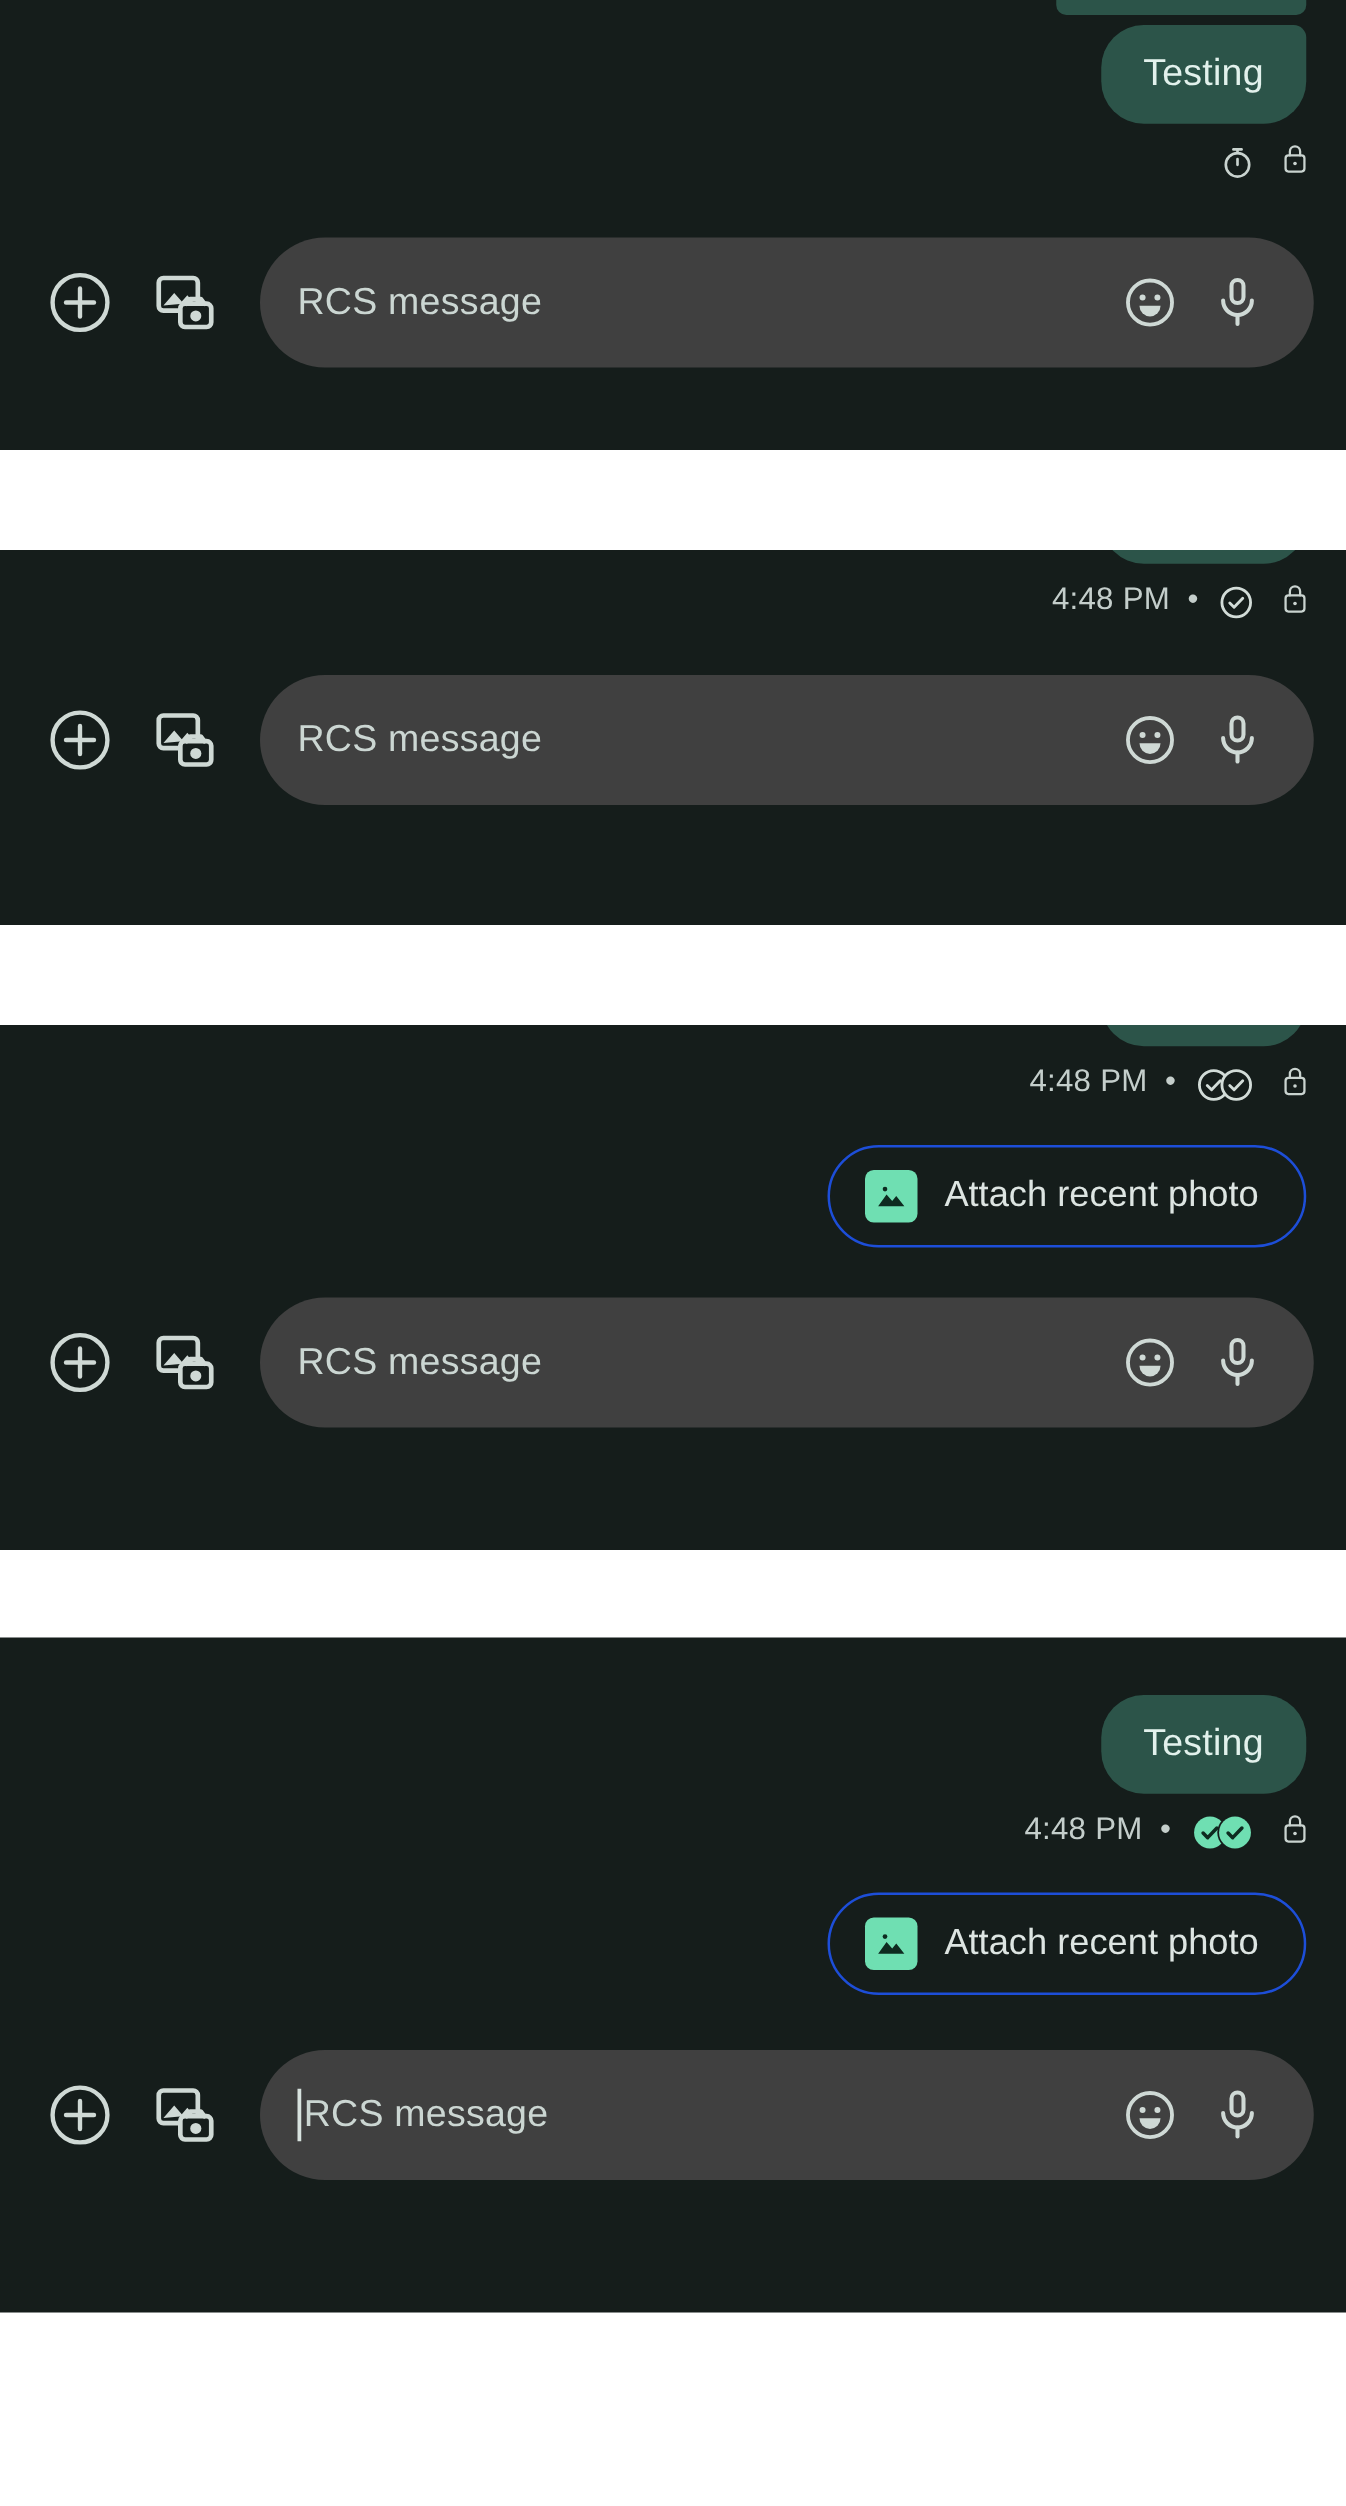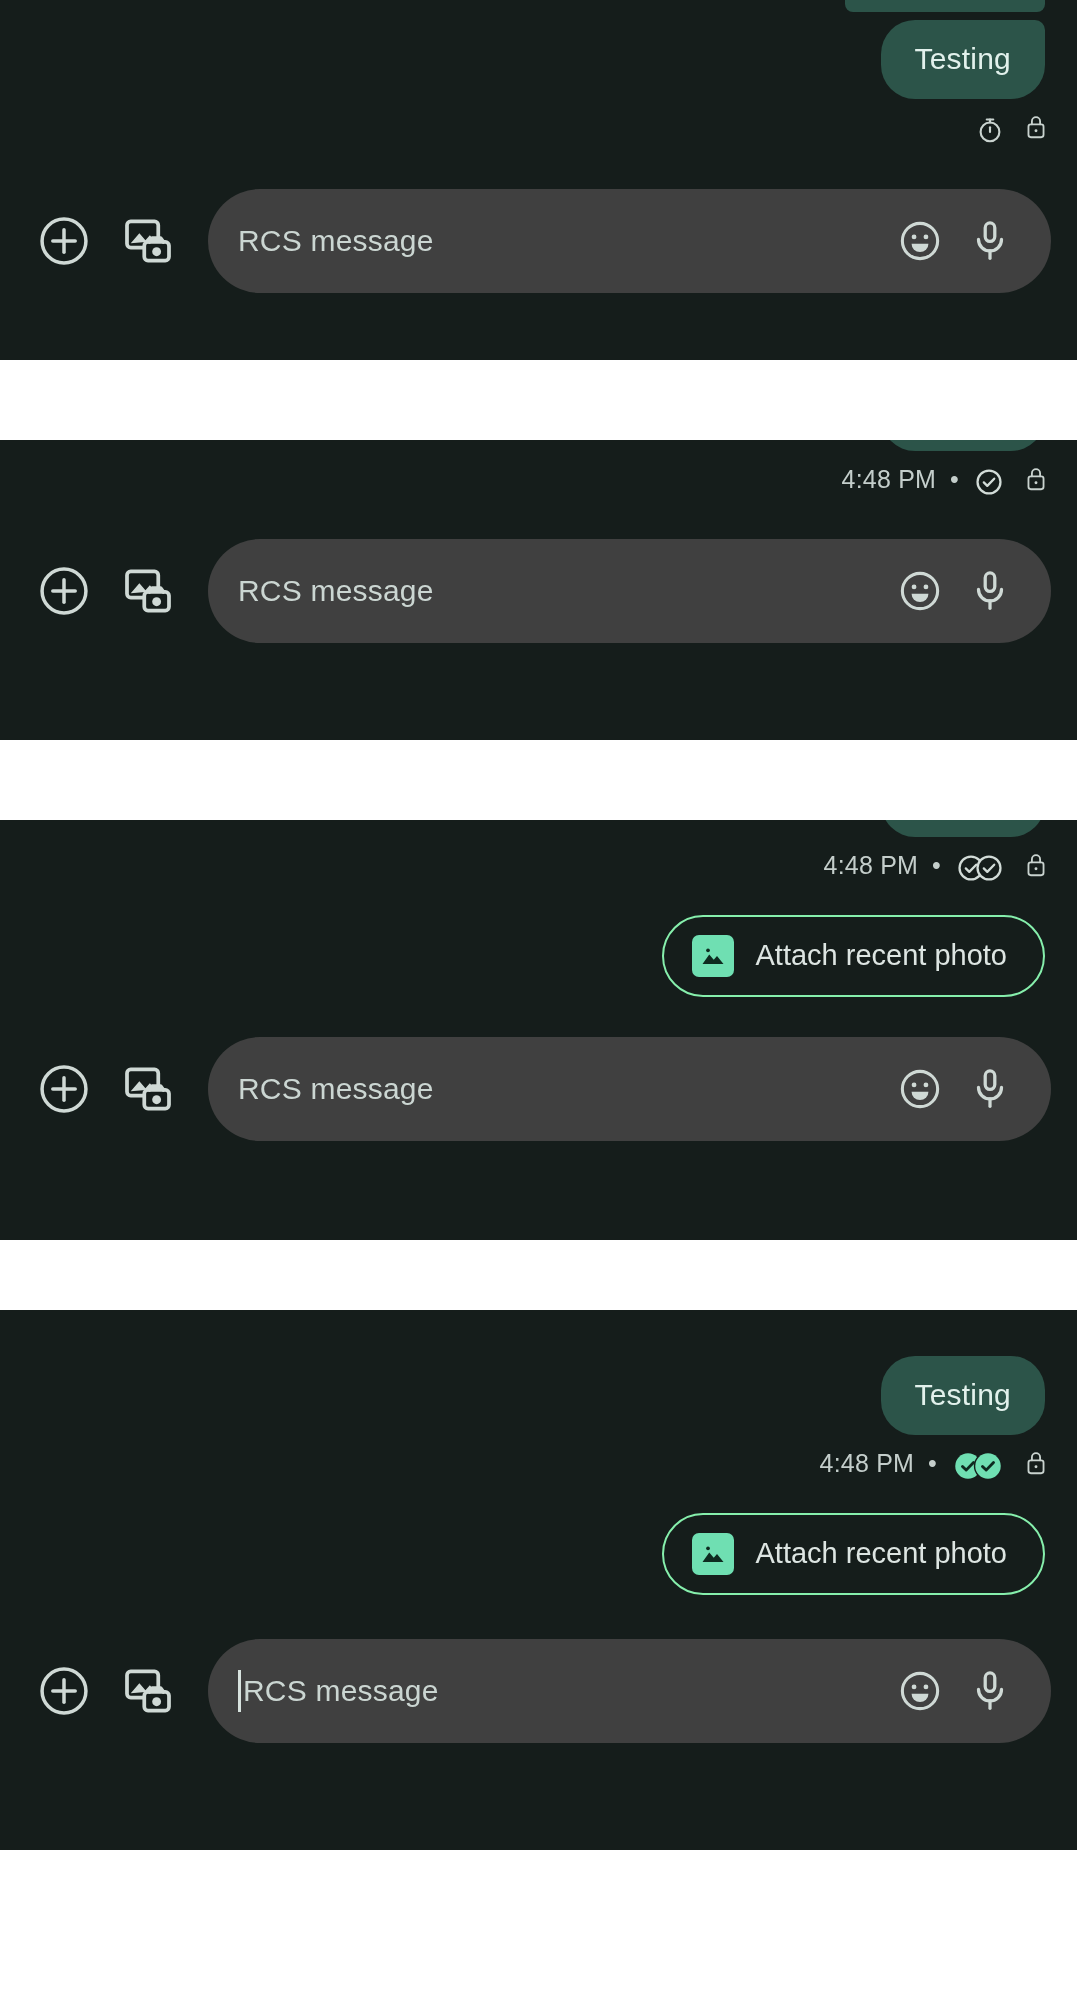--- a/index.html
+++ b/index.html
@@ -85,21 +85,21 @@
   .chip-row {
     display: flex;
     justify-content: flex-end;
     padding-right: 32px;
     margin-top: 30px;
   }
   .chip {
     display: flex;
     align-items: center;
     gap: 22px;
-    border: 2px solid #86efac;
+    border: 2px solid #1d4ed8;
     border-radius: 48px;
     padding: 18px 36px 18px 28px;
     color: #dde5e2;
     font-size: 29px;
   }
   .chip-icon {
     width: 42px; height: 42px;
     background: #6fdfb2;
     border-radius: 7px;
     display: flex; align-items: center; justify-content: center;

